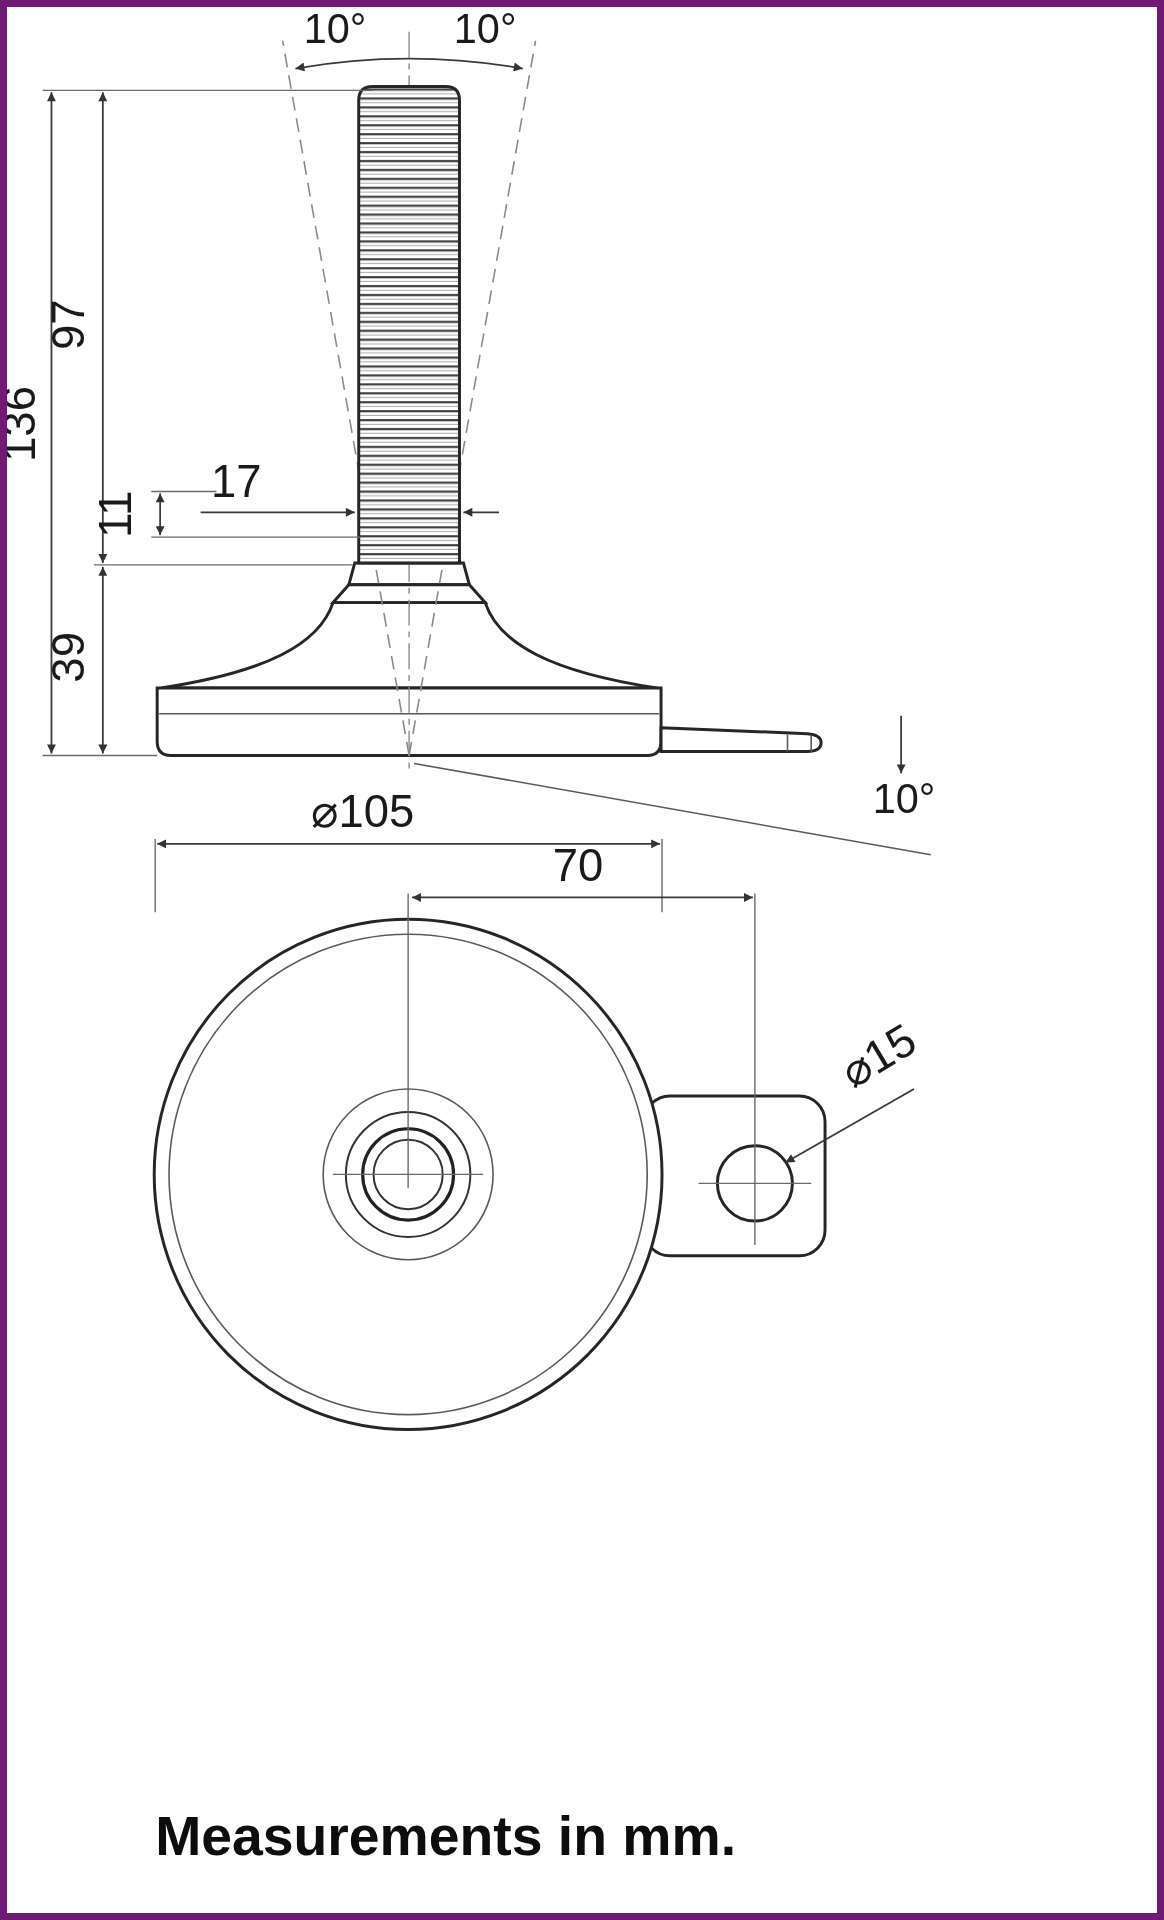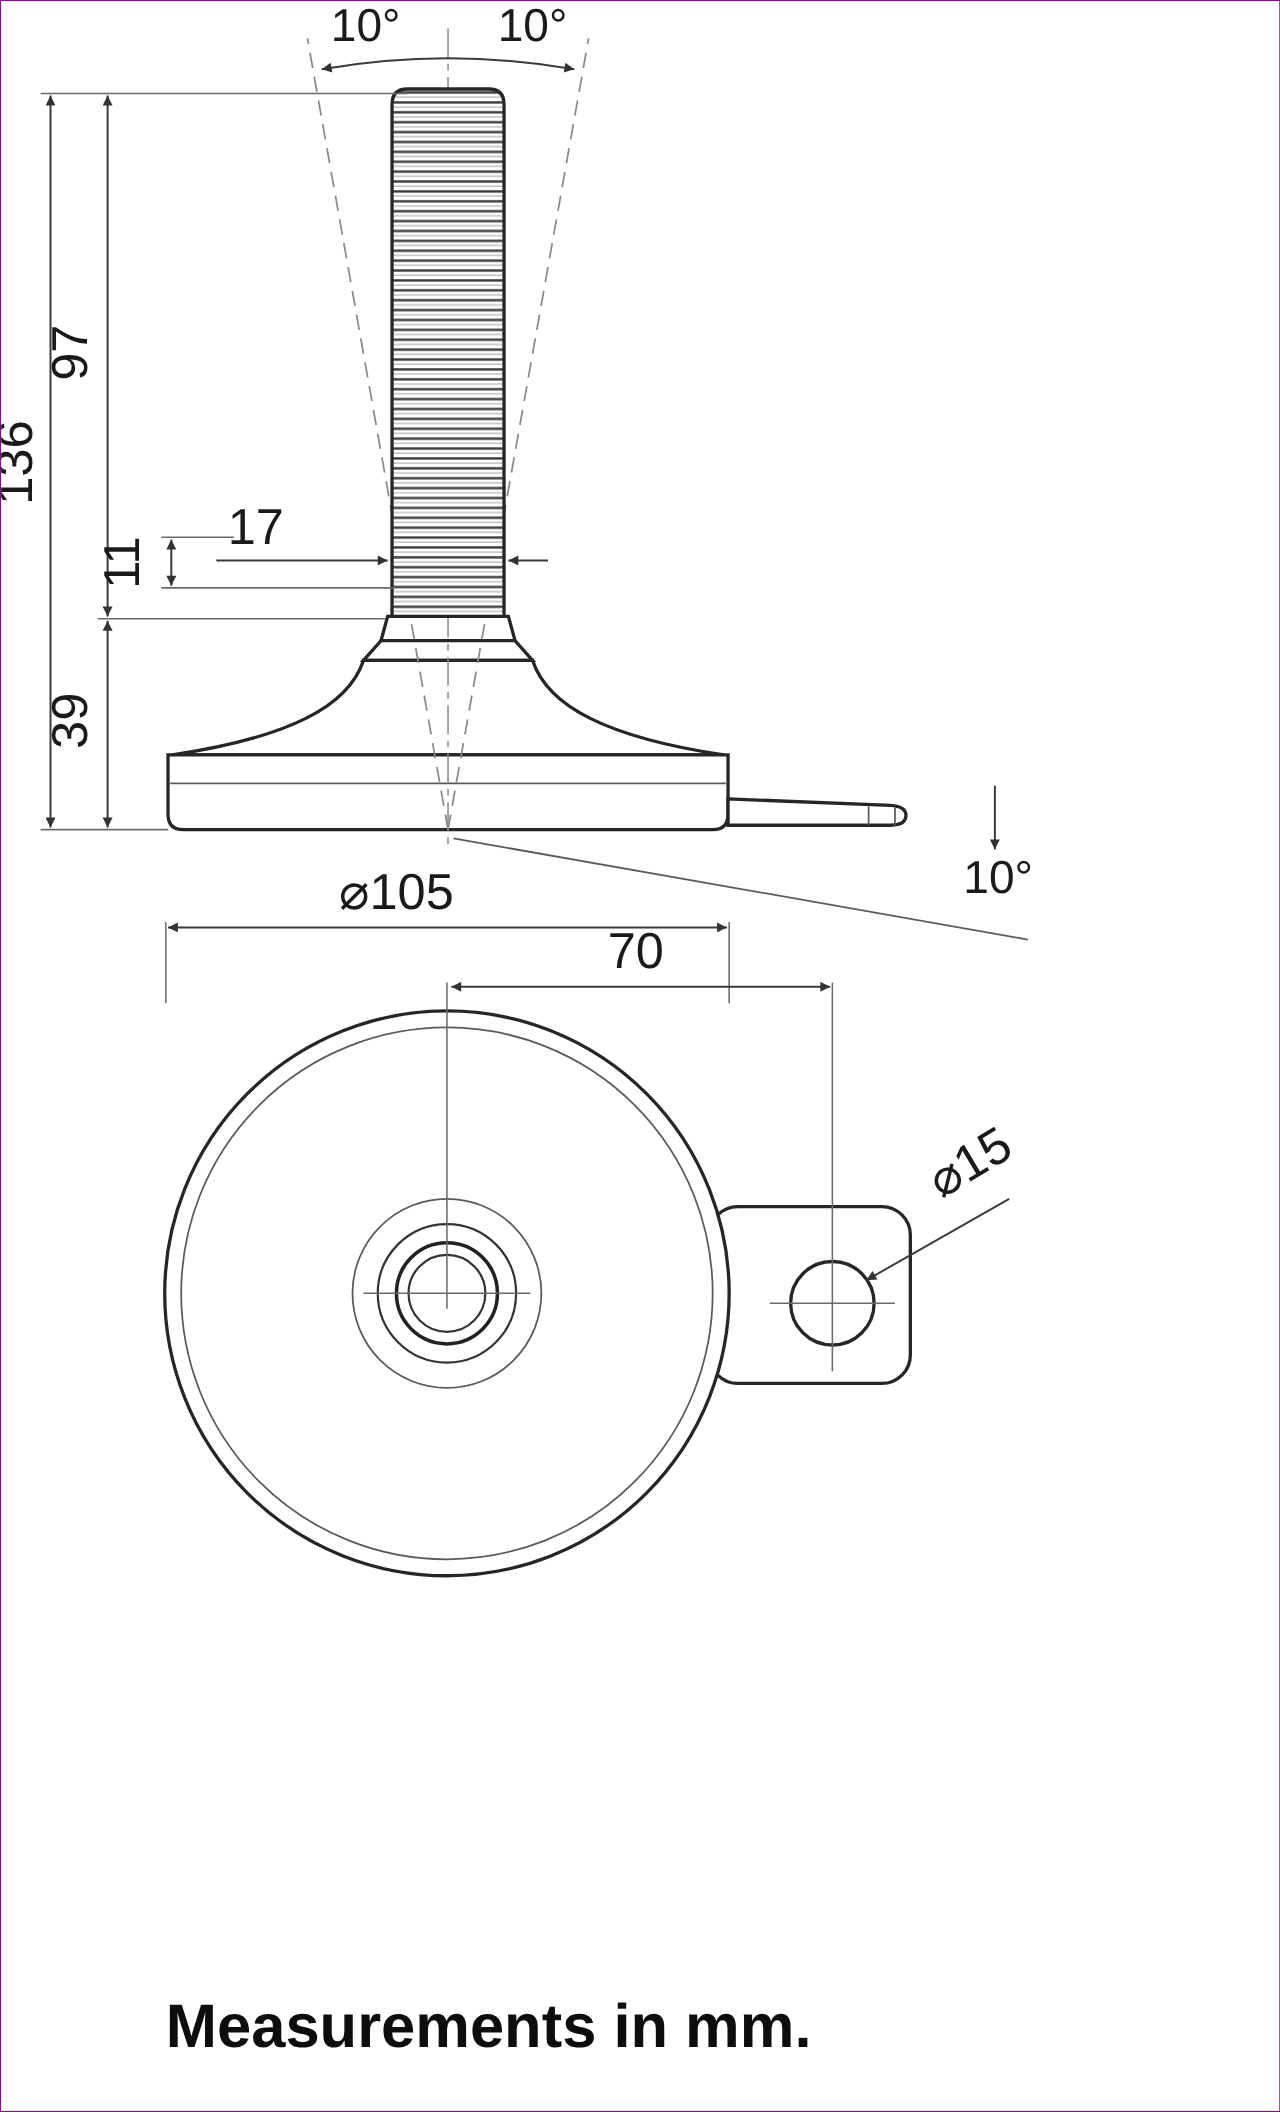--- a/index.html
+++ b/index.html
@@ -1,20 +1,20 @@
 <!DOCTYPE html>
 <html><head>
 <meta charset="utf-8">
 <style>
   html,body{margin:0;padding:0;background:#e8e8e8;}
   .page{
     position:relative;
     width:1164px;height:1920px;
     background:#ffffff;
-    border:1px solid #701a75;
+    border:7px solid #701a75;
     box-sizing:border-box;
     overflow:hidden;
     font-family:"Liberation Sans","DejaVu Sans",sans-serif;
   }
   svg{display:block;width:100%;height:100%;}
   .outline-fill{stroke:#262626;stroke-width:3;fill:#ffffff;}
   .thin{stroke:#5a5a5a;stroke-width:1.6;fill:none;}
   .dim{stroke:#3a3a3a;stroke-width:1.8;fill:none;}
   .ext{stroke:#6a6a6a;stroke-width:1.4;fill:none;}
   .construct{stroke:#8a8a8a;stroke-width:1.6;fill:none;stroke-dasharray:14 8;}

